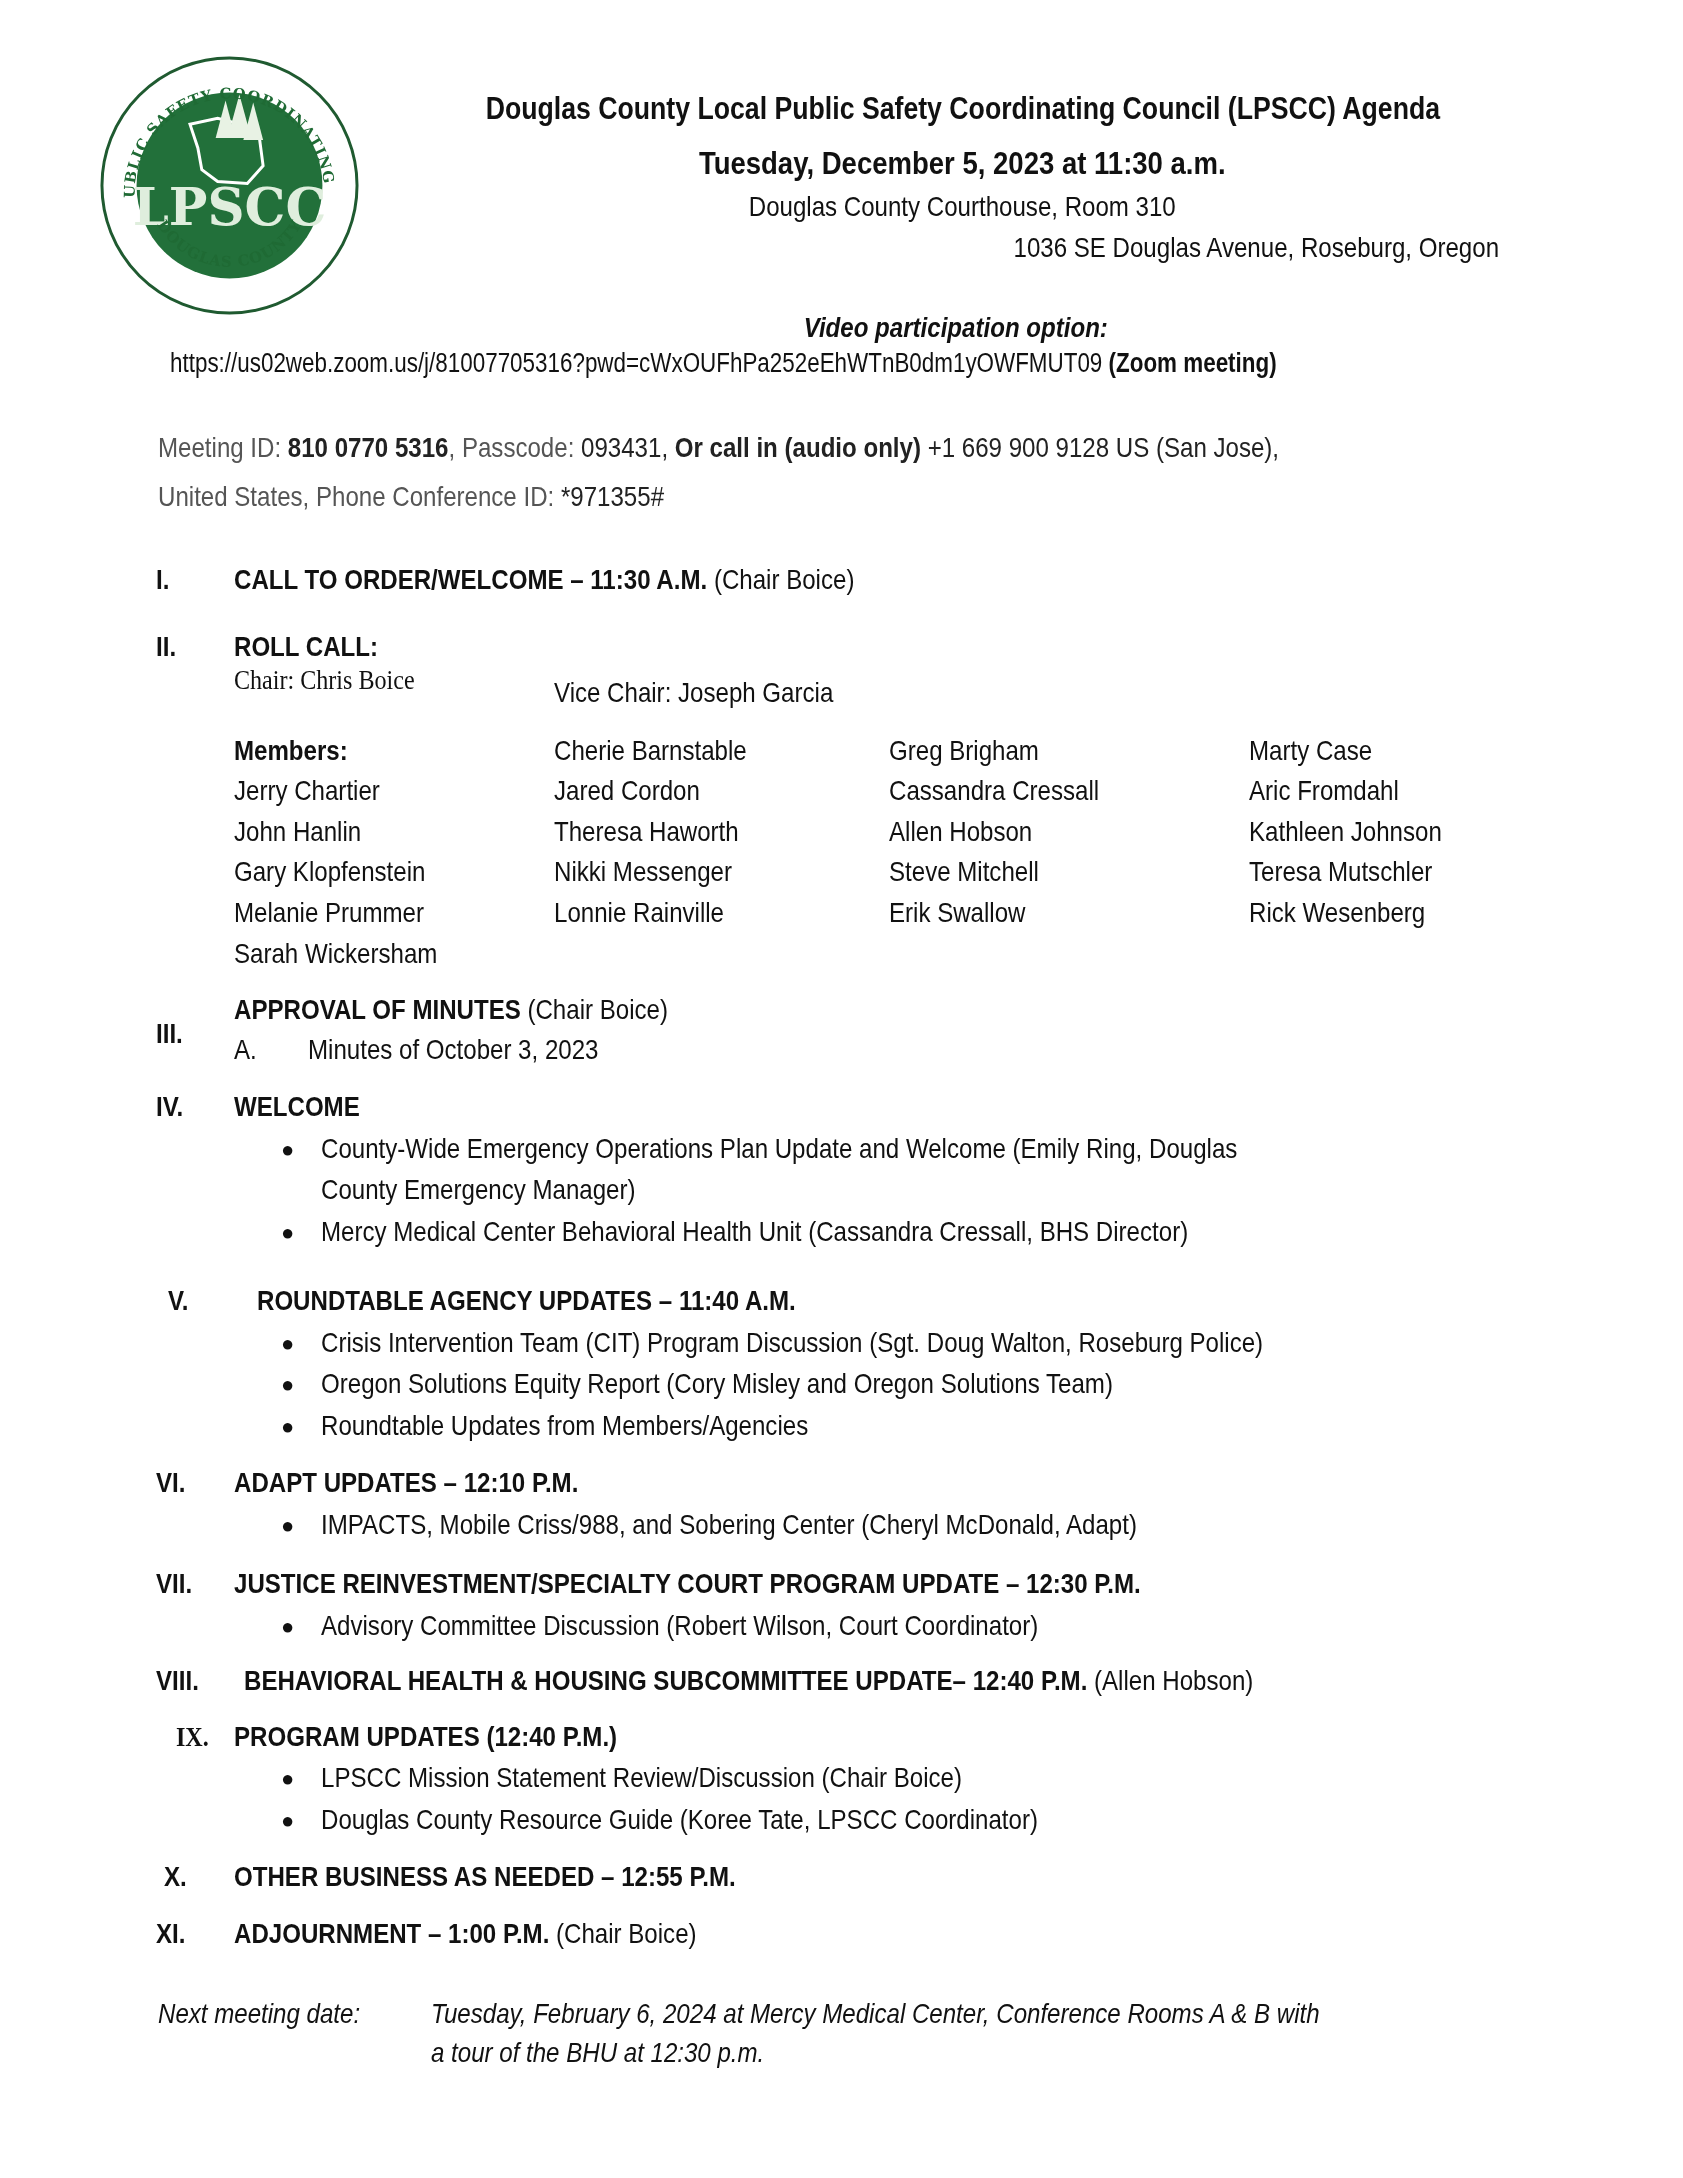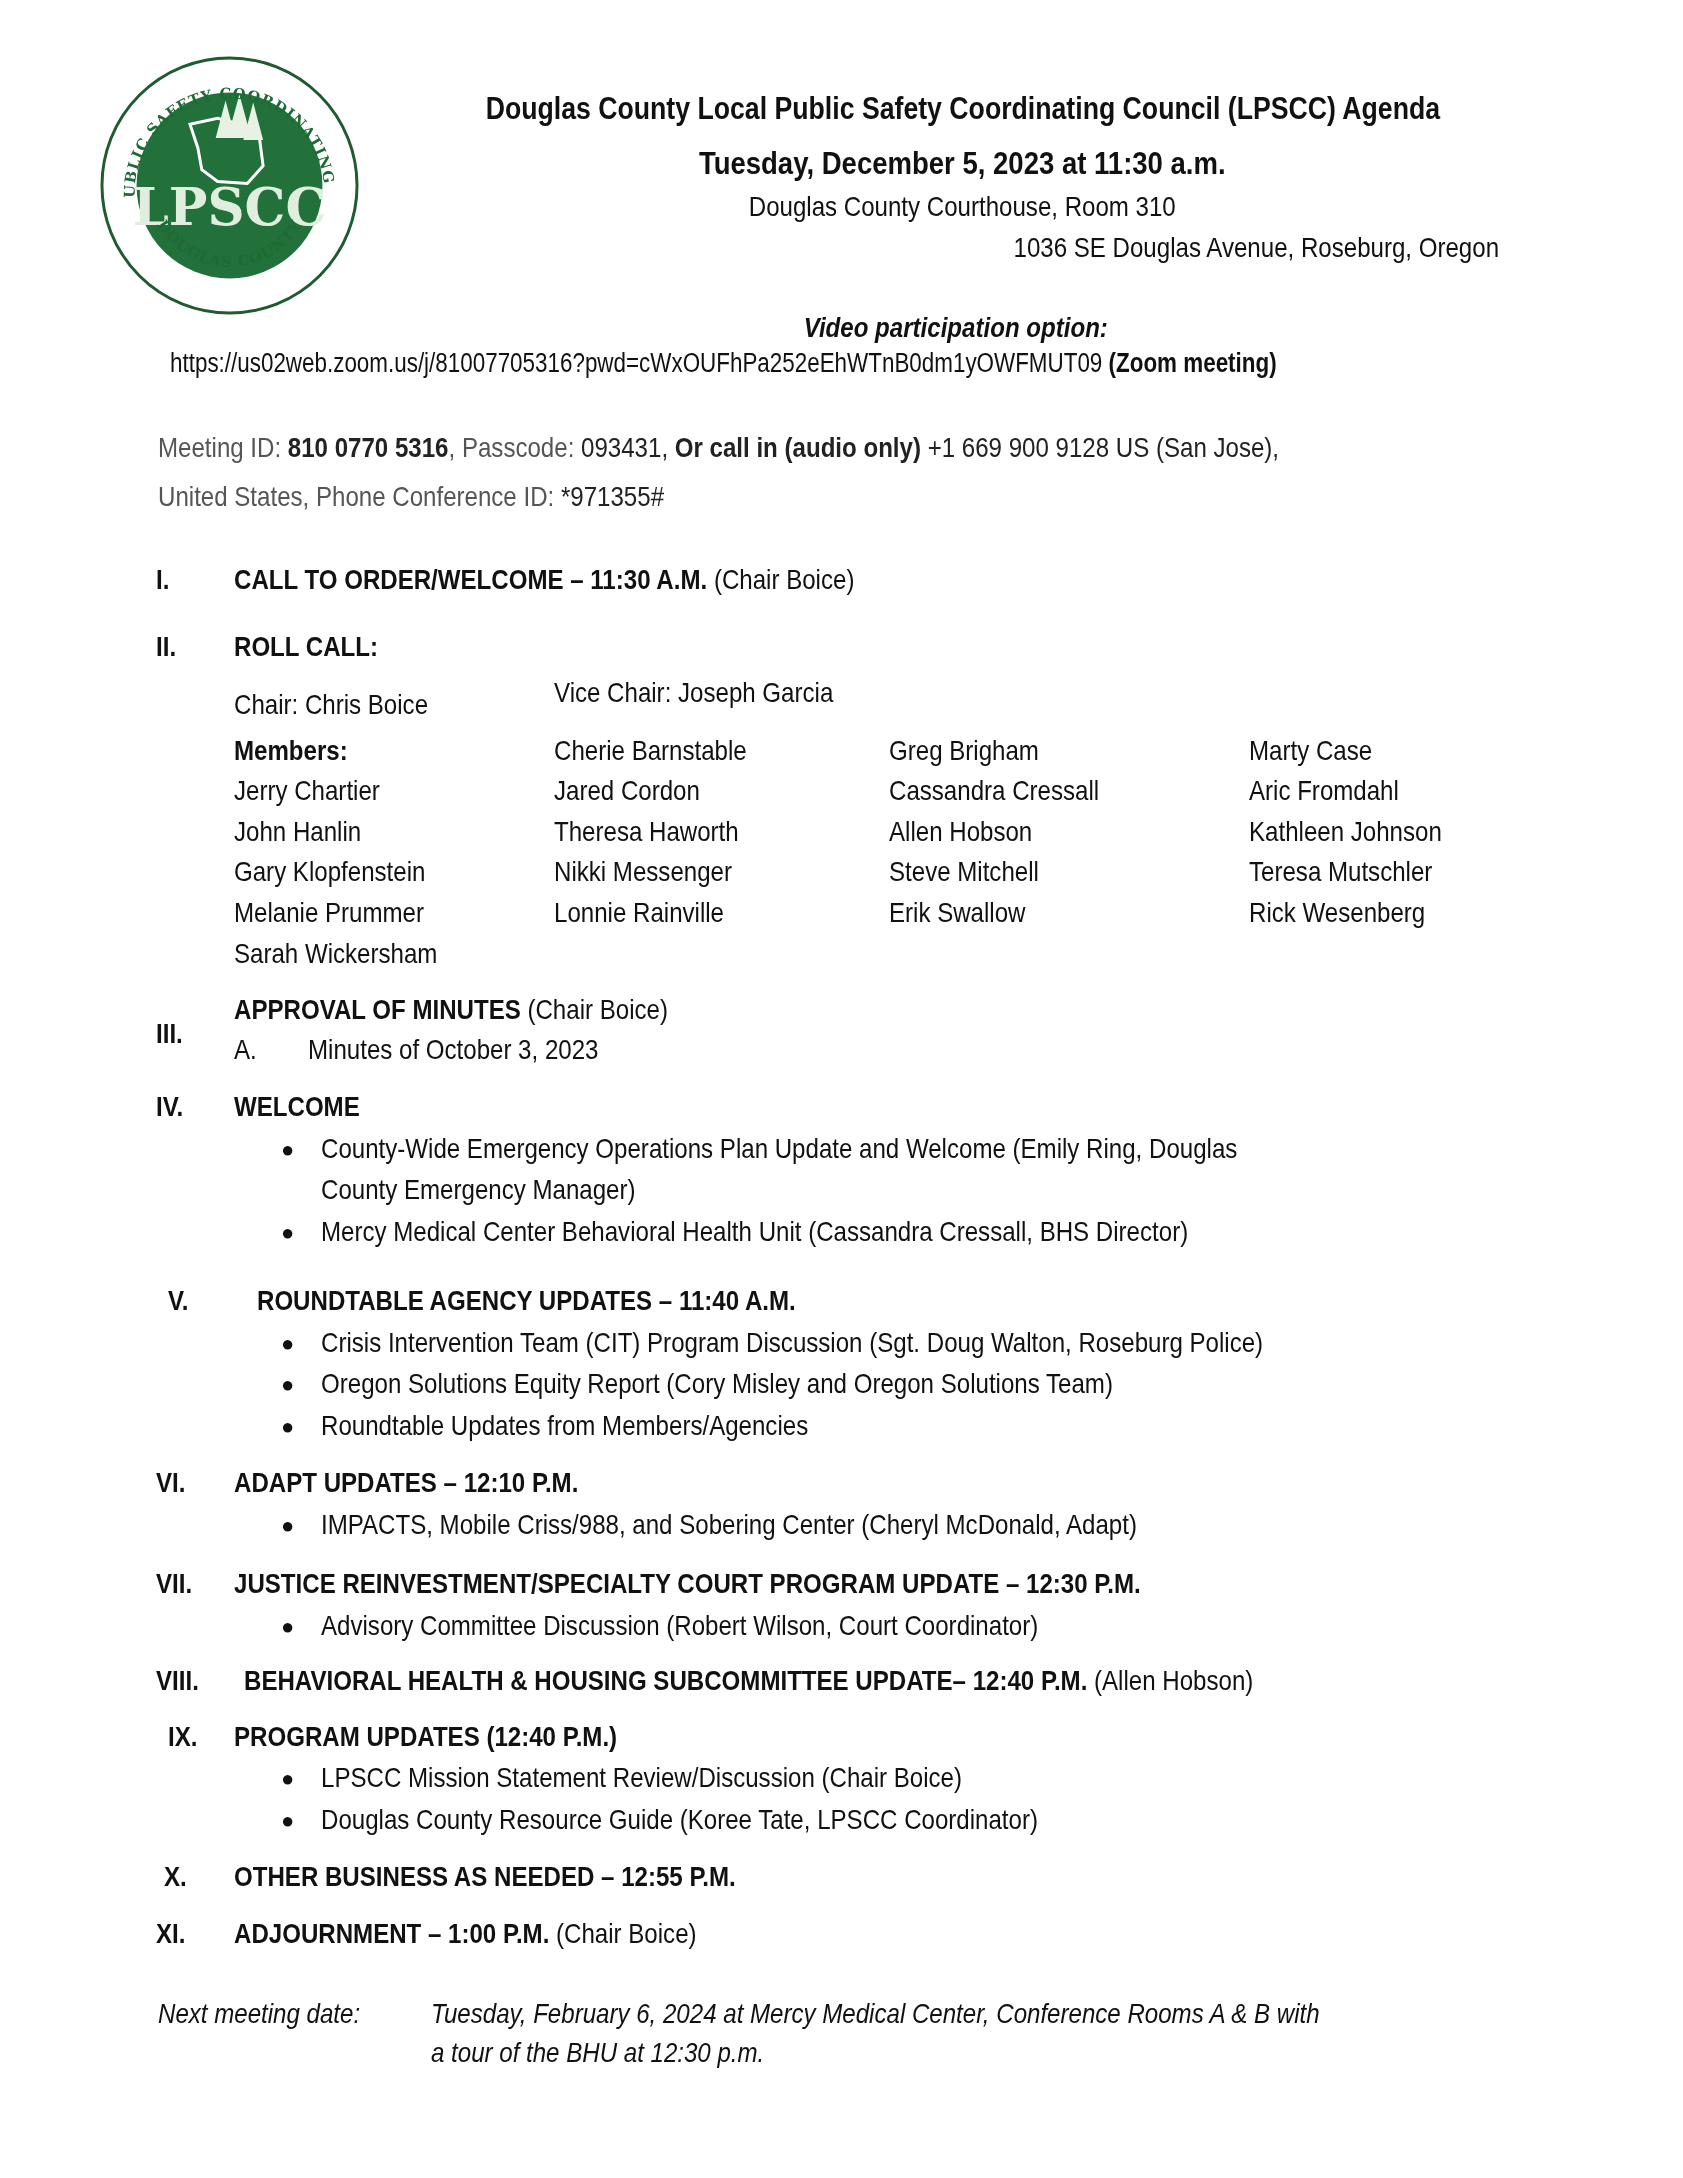--- a/index.html
+++ b/index.html
@@ -82,21 +82,21 @@
     <span>United States, Phone Conference ID: </span><span style="color:#222">*971355#</span>
   </span>
 </div>
 
 <div class="num" style="left:156px; top:564px;"><span class="cond">I.</span></div>
 <div class="head" style="left:234px; top:564px;"><span class="cond"><span class="b">CALL TO ORDER/WELCOME – 11:30 A.M.</span><span> (Chair Boice)</span></span></div>
 
 <div class="num" style="left:156px; top:631px;"><span class="cond">II.</span></div>
 <div class="head" style="left:234px; top:631px;"><span class="cond b">ROLL CALL:</span></div>
 
-<div class="rc" style="left:234px; top:689px;"><span class="cond">Chair:  Chris Boice</span></div>
+<div class="rc" style="left:234px; top:664px;font-family:Liberation Serif, serif;"><span class="cond">Chair:  Chris Boice</span></div>
 <div class="rc" style="left:554px; top:677px;"><span class="cond">Vice Chair:  Joseph Garcia</span></div>
 
 <div class="rc" style="left:234px; top:735px;"><span class="cond b">Members:</span></div>
 <div id="roll-grid">
     <div class="rc" style="left: 234px; top: 775px;"><span class="cond">Jerry Chartier</span></div>
     <div class="rc" style="left: 234px; top: 816px;"><span class="cond">John Hanlin</span></div>
     <div class="rc" style="left: 234px; top: 856px;"><span class="cond">Gary Klopfenstein</span></div>
     <div class="rc" style="left: 234px; top: 897px;"><span class="cond">Melanie Prummer</span></div>
     <div class="rc" style="left: 234px; top: 938px;"><span class="cond">Sarah Wickersham</span></div>
     <div class="rc" style="left: 554px; top: 735px; text-align: right;"><span class="cond">Cherie Barnstable</span></div>
@@ -144,21 +144,21 @@
 <div class="item" style="left:321px; top:1509px;"><span class="cond">IMPACTS, Mobile Criss/988, and Sobering Center (Cheryl McDonald, Adapt)</span></div>
 
 <div class="num" style="left:156px; top:1568px;"><span class="cond">VII.</span></div>
 <div class="head" style="left:234px; top:1568px;"><span class="cond b">JUSTICE REINVESTMENT/SPECIALTY COURT PROGRAM UPDATE – 12:30 P.M.</span></div>
 <div class="bullet" style="left:281px; top:1614px;">●</div>
 <div class="item" style="left:321px; top:1610px;"><span class="cond">Advisory Committee Discussion (Robert Wilson, Court Coordinator)</span></div>
 
 <div class="num" style="left:156px; top:1665px;"><span class="cond">VIII.</span></div>
 <div class="head" style="left:244px; top:1665px;"><span class="cond"><span class="b">BEHAVIORAL HEALTH &amp; HOUSING SUBCOMMITTEE UPDATE– 12:40 P.M.</span><span> (Allen Hobson)</span></span></div>
 
-<div class="num" style="left:168px; top:1721px;"><span class="cond">IX.</span></div>
+<div class="num" style="left:176px; top:1721px;font-family:Liberation Serif, serif;"><span class="cond">IX.</span></div>
 <div class="head" style="left:234px; top:1721px;"><span class="cond b">PROGRAM UPDATES (12:40 P.M.)</span></div>
 <div class="bullet" style="left:281px; top:1766px;">●</div>
 <div class="item" style="left:321px; top:1762px;"><span class="cond">LPSCC Mission Statement Review/Discussion (Chair Boice)</span></div>
 <div class="bullet" style="left:281px; top:1808px;">●</div>
 <div class="item" style="left:321px; top:1804px;"><span class="cond">Douglas County Resource Guide (Koree Tate, LPSCC Coordinator)</span></div>
 
 <div class="num" style="left:164px; top:1861px;"><span class="cond">X.</span></div>
 <div class="head" style="left:234px; top:1861px;"><span class="cond b">OTHER BUSINESS AS NEEDED – 12:55 P.M.</span></div>
 
 <div class="num" style="left:156px; top:1918px;"><span class="cond">XI.</span></div>

